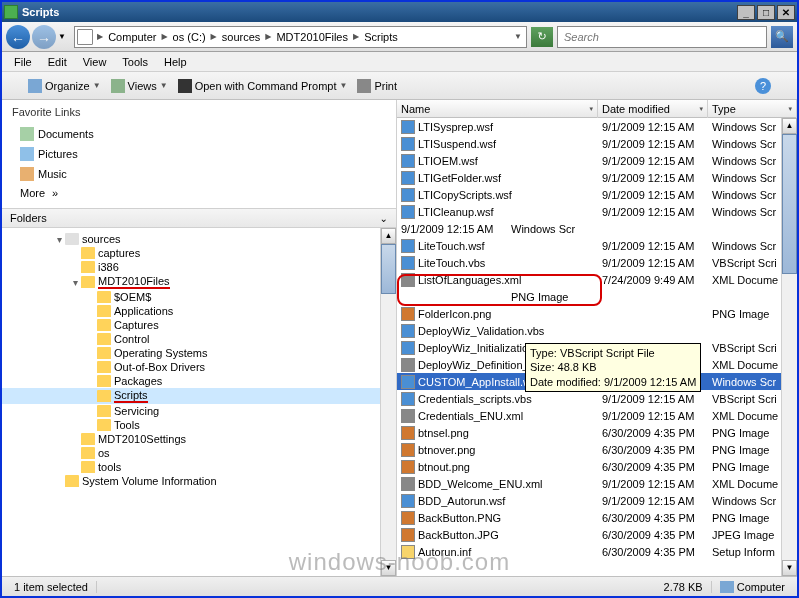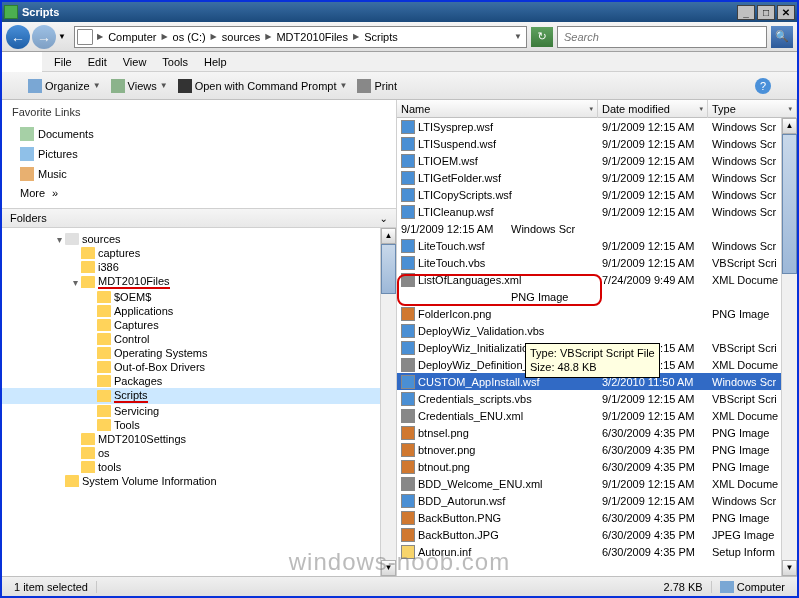--- a/index.html
+++ b/index.html
@@ -148,21 +148,20 @@
   justify-content: center;
   color: #fff;
 }
 .menubar {
   height: 20px;
   background: #f0f0f0;
   border-bottom: 1px solid #d0d0d0;
   display: flex;
   align-items: center;
   padding: 0 4px;
-  margin-left: 40px;
 }
 .menu-item {
   padding: 0 8px;
 }
 .toolbar {
   height: 28px;
   background: linear-gradient(#f5f5f5, #e5e5e5);
   border-bottom: 1px solid #c0c0c0;
   display: flex;
   align-items: center;
@@ -823,20 +822,21 @@
             </div>
             <div class="file-date">6/30/2009 4:35 PM</div>
             <div class="file-type">Setup Inform</div>
           </div>
 
         <div class="red-mark" style="left:0px;top:156px;width:205px;height:32px;"></div>
 
         <div class="tooltip" style="left:128px;top:225px;">
           <div>Type: VBScript Script File</div>
           <div>Size: 48.8 KB</div>
+          <div>Date modified: 9/1/2009 12:15 AM</div>
         </div>
 
         <div class="scrollbar-v">
           <div class="sb-btn">▲</div>
           <div class="sb-thumb" style="height:140px;margin-top:0"></div>
           <div class="sb-btn" style="position:absolute;bottom:0;left:0;right:0">▼</div>
         </div>
       </div>
     </div>
 

